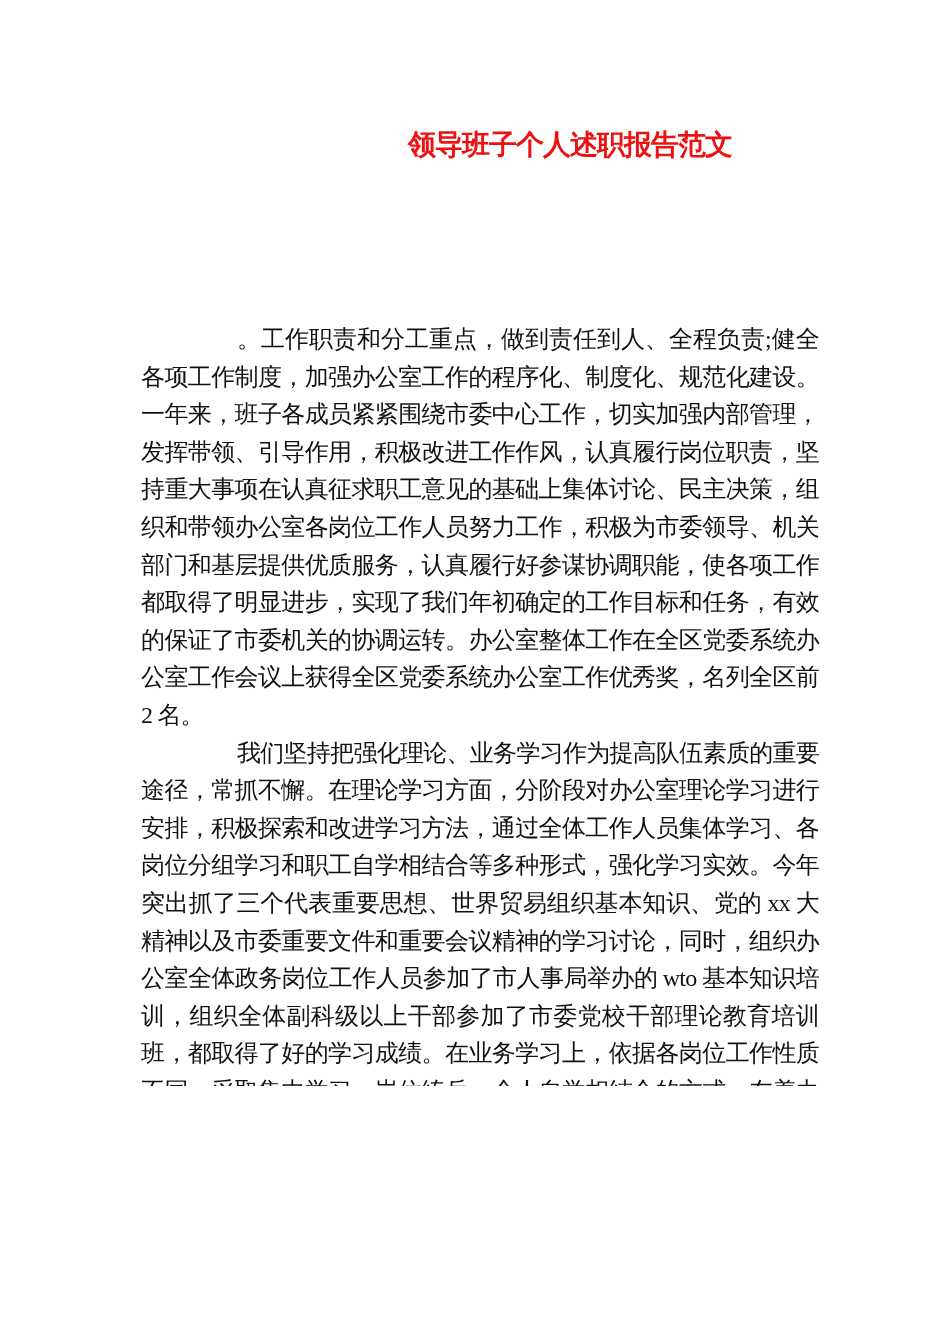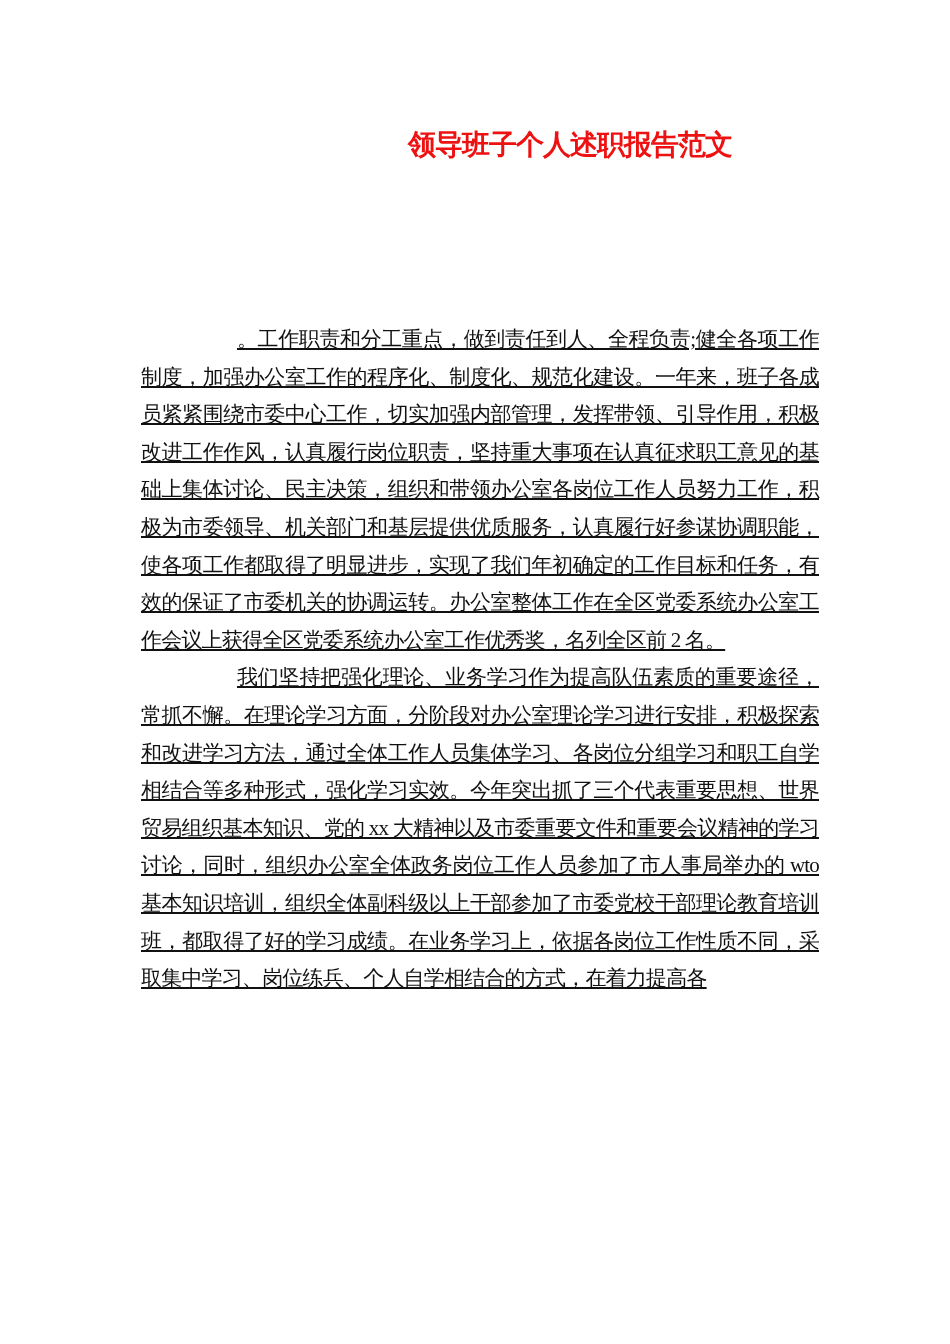--- a/index.html
+++ b/index.html
@@ -24,26 +24,25 @@
     line-height: 32px;
     font-weight: bold;
     letter-spacing: -1px;
     white-space: nowrap;
   }
   .doc-body {
     position: absolute;
     left: 141px;
     top: 321px;
     width: 678px;
-    font-size: 21px;
+    font-size: 24px;
     line-height: 37.6px;
     letter-spacing: -0.8px;
     text-align: justify;
     color: #111111;
-    text-decoration: underline;
   }
   .doc-body p {
     margin: 0;
     padding: 0;
     text-indent: 96px;
   }
   .page-footer {
     position: absolute;
     top: 1202px;
     right: 142px;

